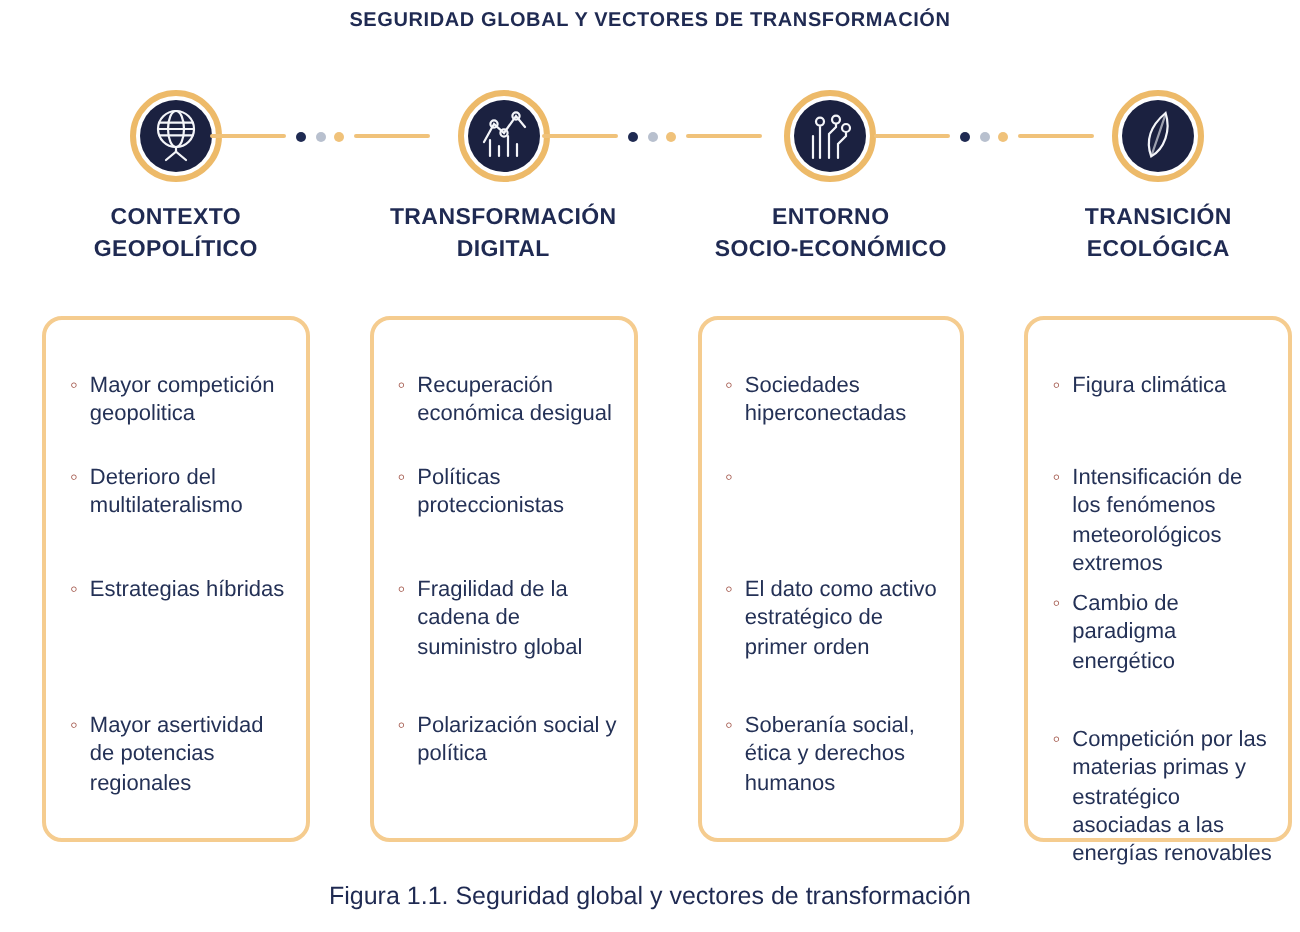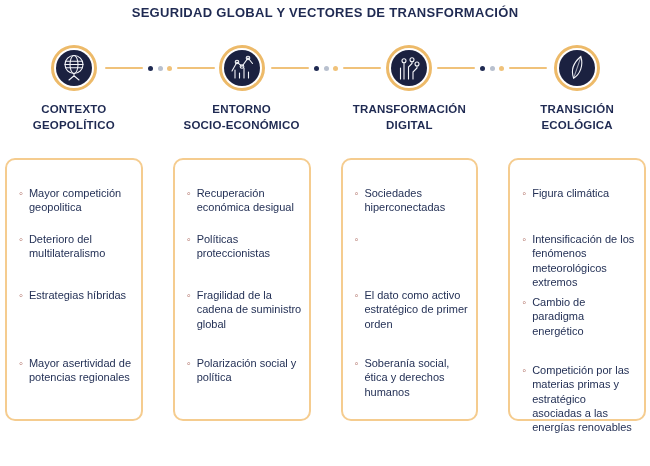--- a/index.html
+++ b/index.html
@@ -1,22 +1,22 @@
 <!DOCTYPE html>
 <html><head>
 <meta charset="utf-8">
 <style>
   * { margin:0; padding:0; box-sizing:border-box; }
   body { font-family:"Liberation Sans", sans-serif; background:#ffffff; }
   .stage { position:relative; width:650px; height:466px; background:#ffffff; overflow:hidden; }
 
   .title { position:absolute; top:5px; left:0; right:0; text-align:center;
-           font-size:13px; font-weight:bold; color:#1F2A52; letter-spacing:.3px; }
-
-  .grid4 { position:absolute; left:0; right:0; display:grid;
+           font-size:10px; font-weight:bold; color:#1F2A52; letter-spacing:.3px; }
+
+  .grid4 { position:absolute; left:16px; right:0; display:grid;
            grid-template-columns:repeat(4,1fr); column-gap:30px; padding:0 4px 0 5px; }
 
   .icons-row { top:45px; }
   .icon-cell { display:flex; justify-content:center; }
   .ring { width:46px; height:46px; border:3px solid #EDBA69; border-radius:50%;
           background:#ffffff; display:flex; align-items:center; justify-content:center; }
   .disc { width:36px; height:36px; border-radius:50%; background:#1B2140;
           display:flex; align-items:center; justify-content:center; }
   .disc svg { display:block; }
 
@@ -123,24 +123,24 @@
     <span class="cline"></span>
     <span class="cdot navy"></span>
     <span class="cdot gray"></span>
     <span class="cdot gold"></span>
     <span class="cline"></span>
   </div>
 
   <div class="grid4 headings-row">
     <div class="heading">CONTEXTO
 GEOPOLÍTICO</div>
+    <div class="heading">TRANSFORMACIÓN
+DIGITAL</div>
     <div class="heading">ENTORNO
 SOCIO-ECONÓMICO</div>
-    <div class="heading">TRANSFORMACIÓN
-DIGITAL</div>
     <div class="heading">TRANSICIÓN
 ECOLÓGICA</div>
   </div>
 
   <div class="grid4 cards-row">
 
     <div class="card">
       <ul>
         <li>
             <span class="blt">◦</span>
@@ -218,13 +218,14 @@
           </li>
         <li>
             <span class="blt">◦</span>
             <span class="itx">Competición por las materias primas y estratégico asociadas a las energías renovables</span>
           </li>
       </ul>
     </div>
 
   </div>
 
+  <div class="caption">Figura 1.1. Seguridad global y vectores de transformación</div>
 </div>
 
 </body></html>

